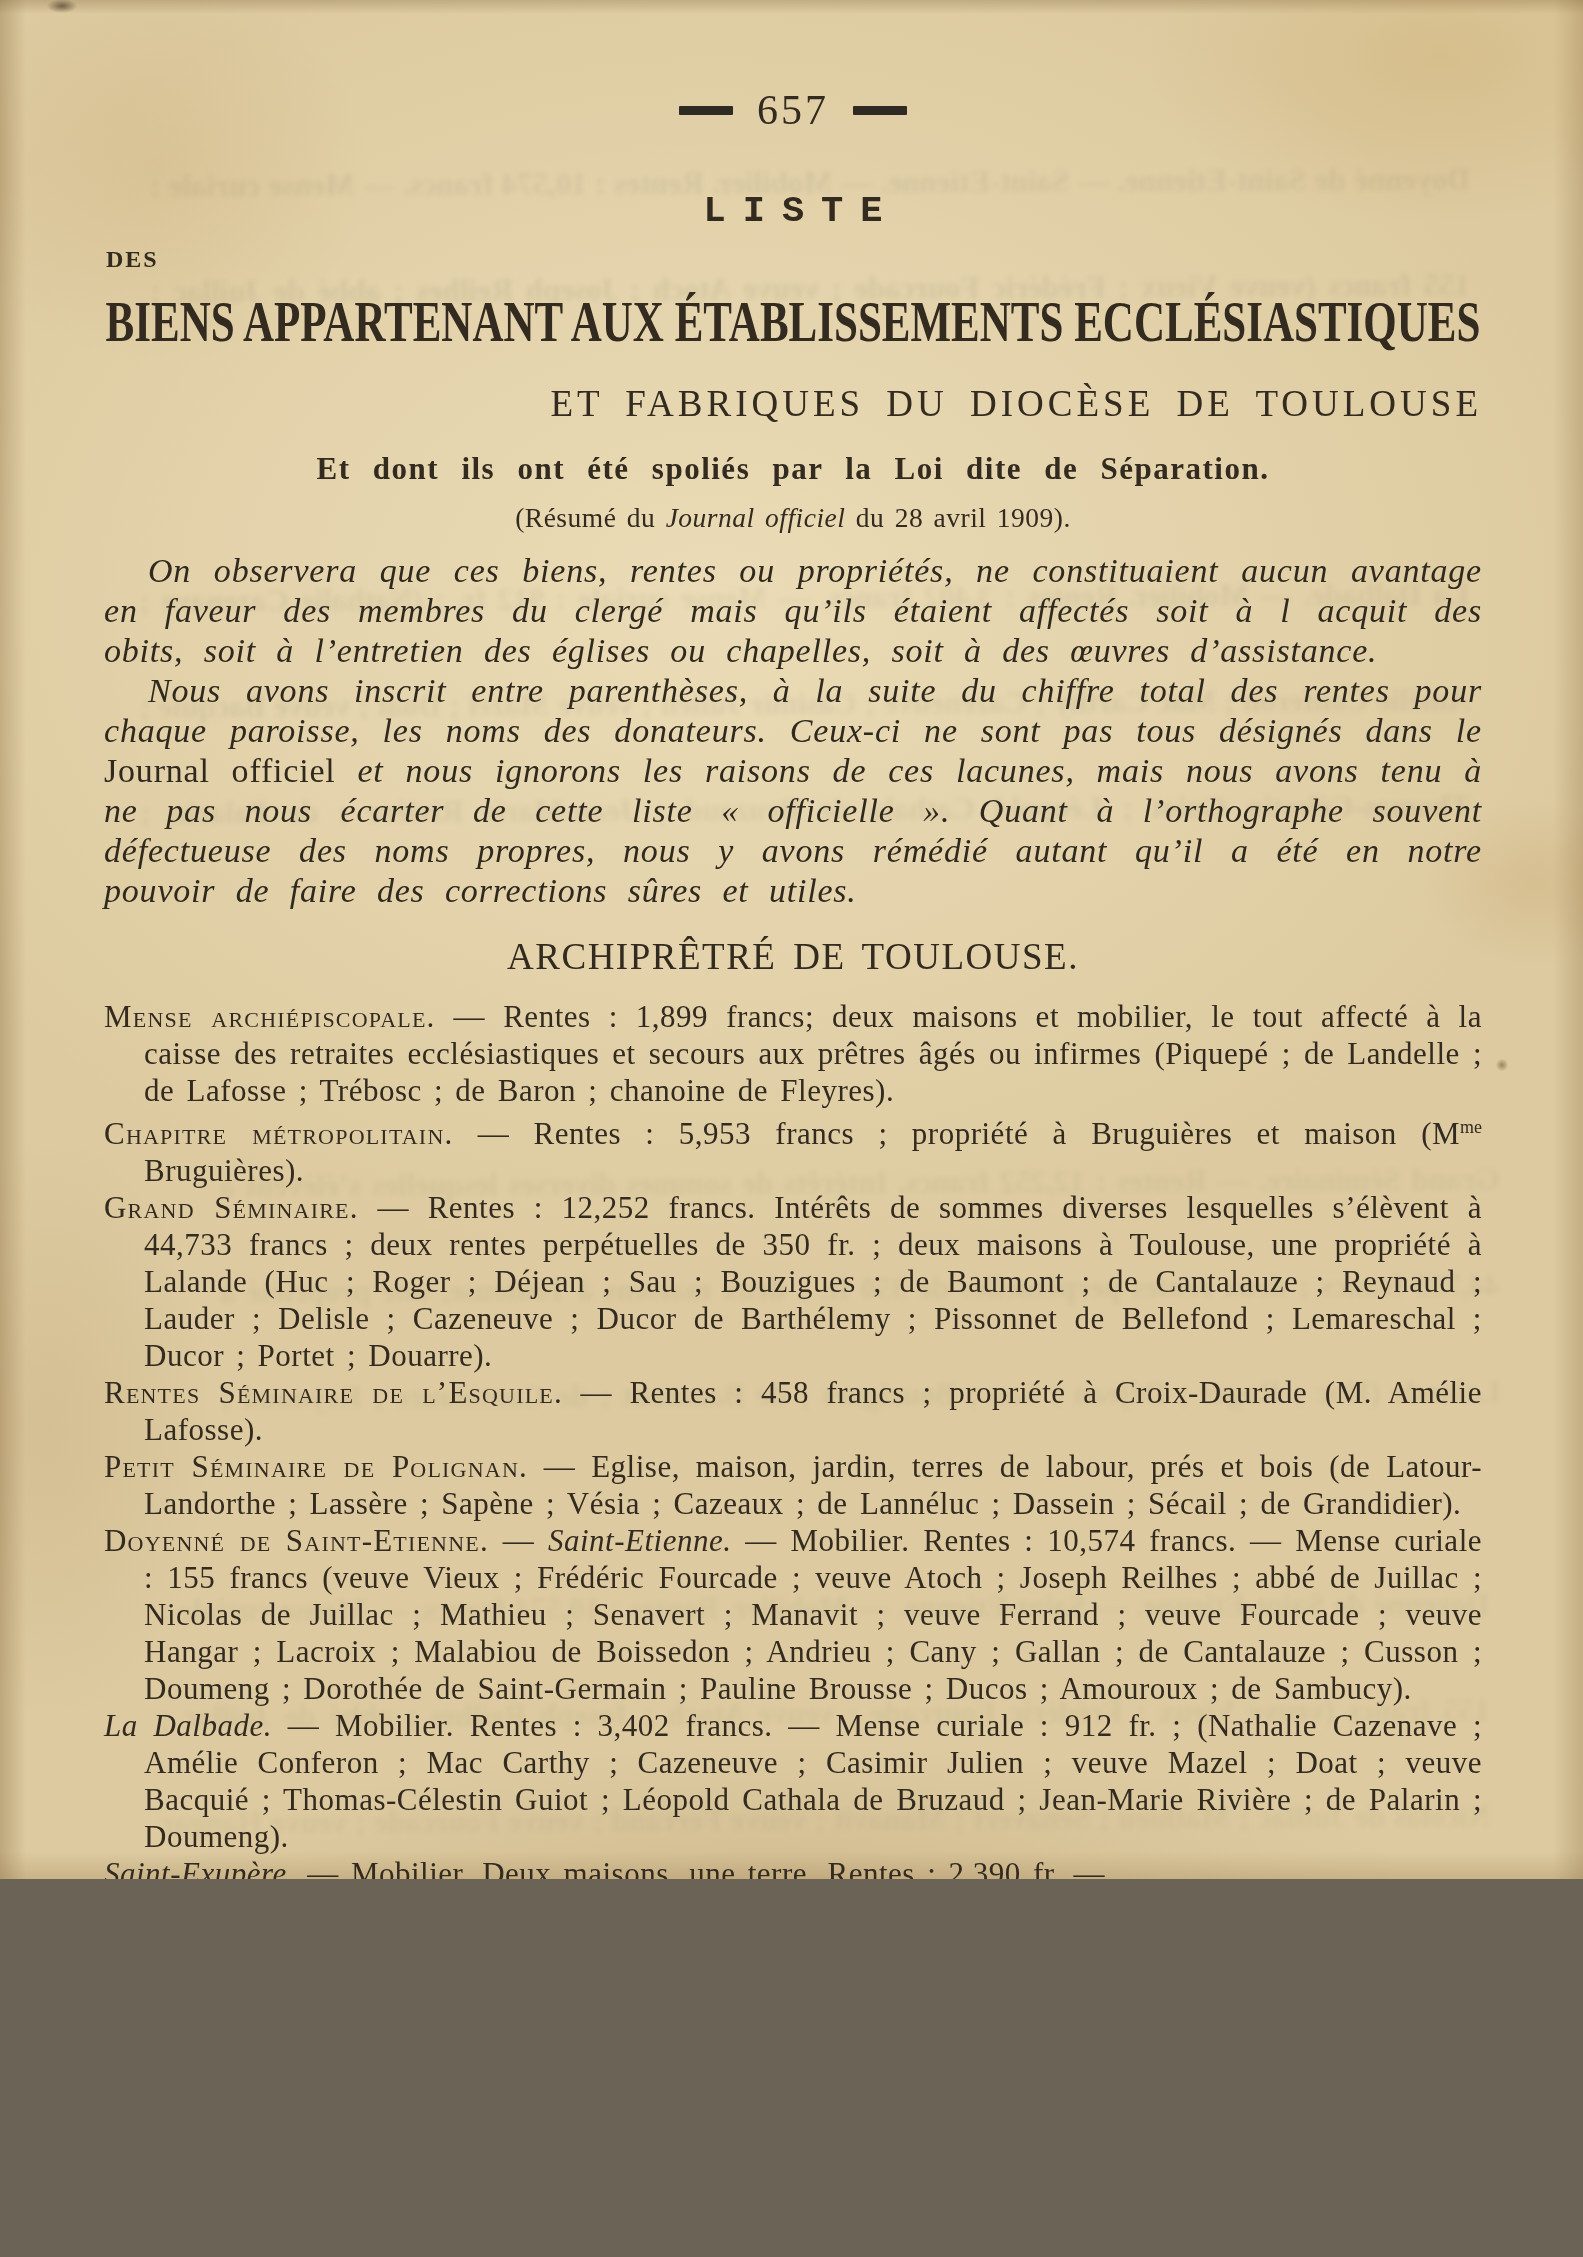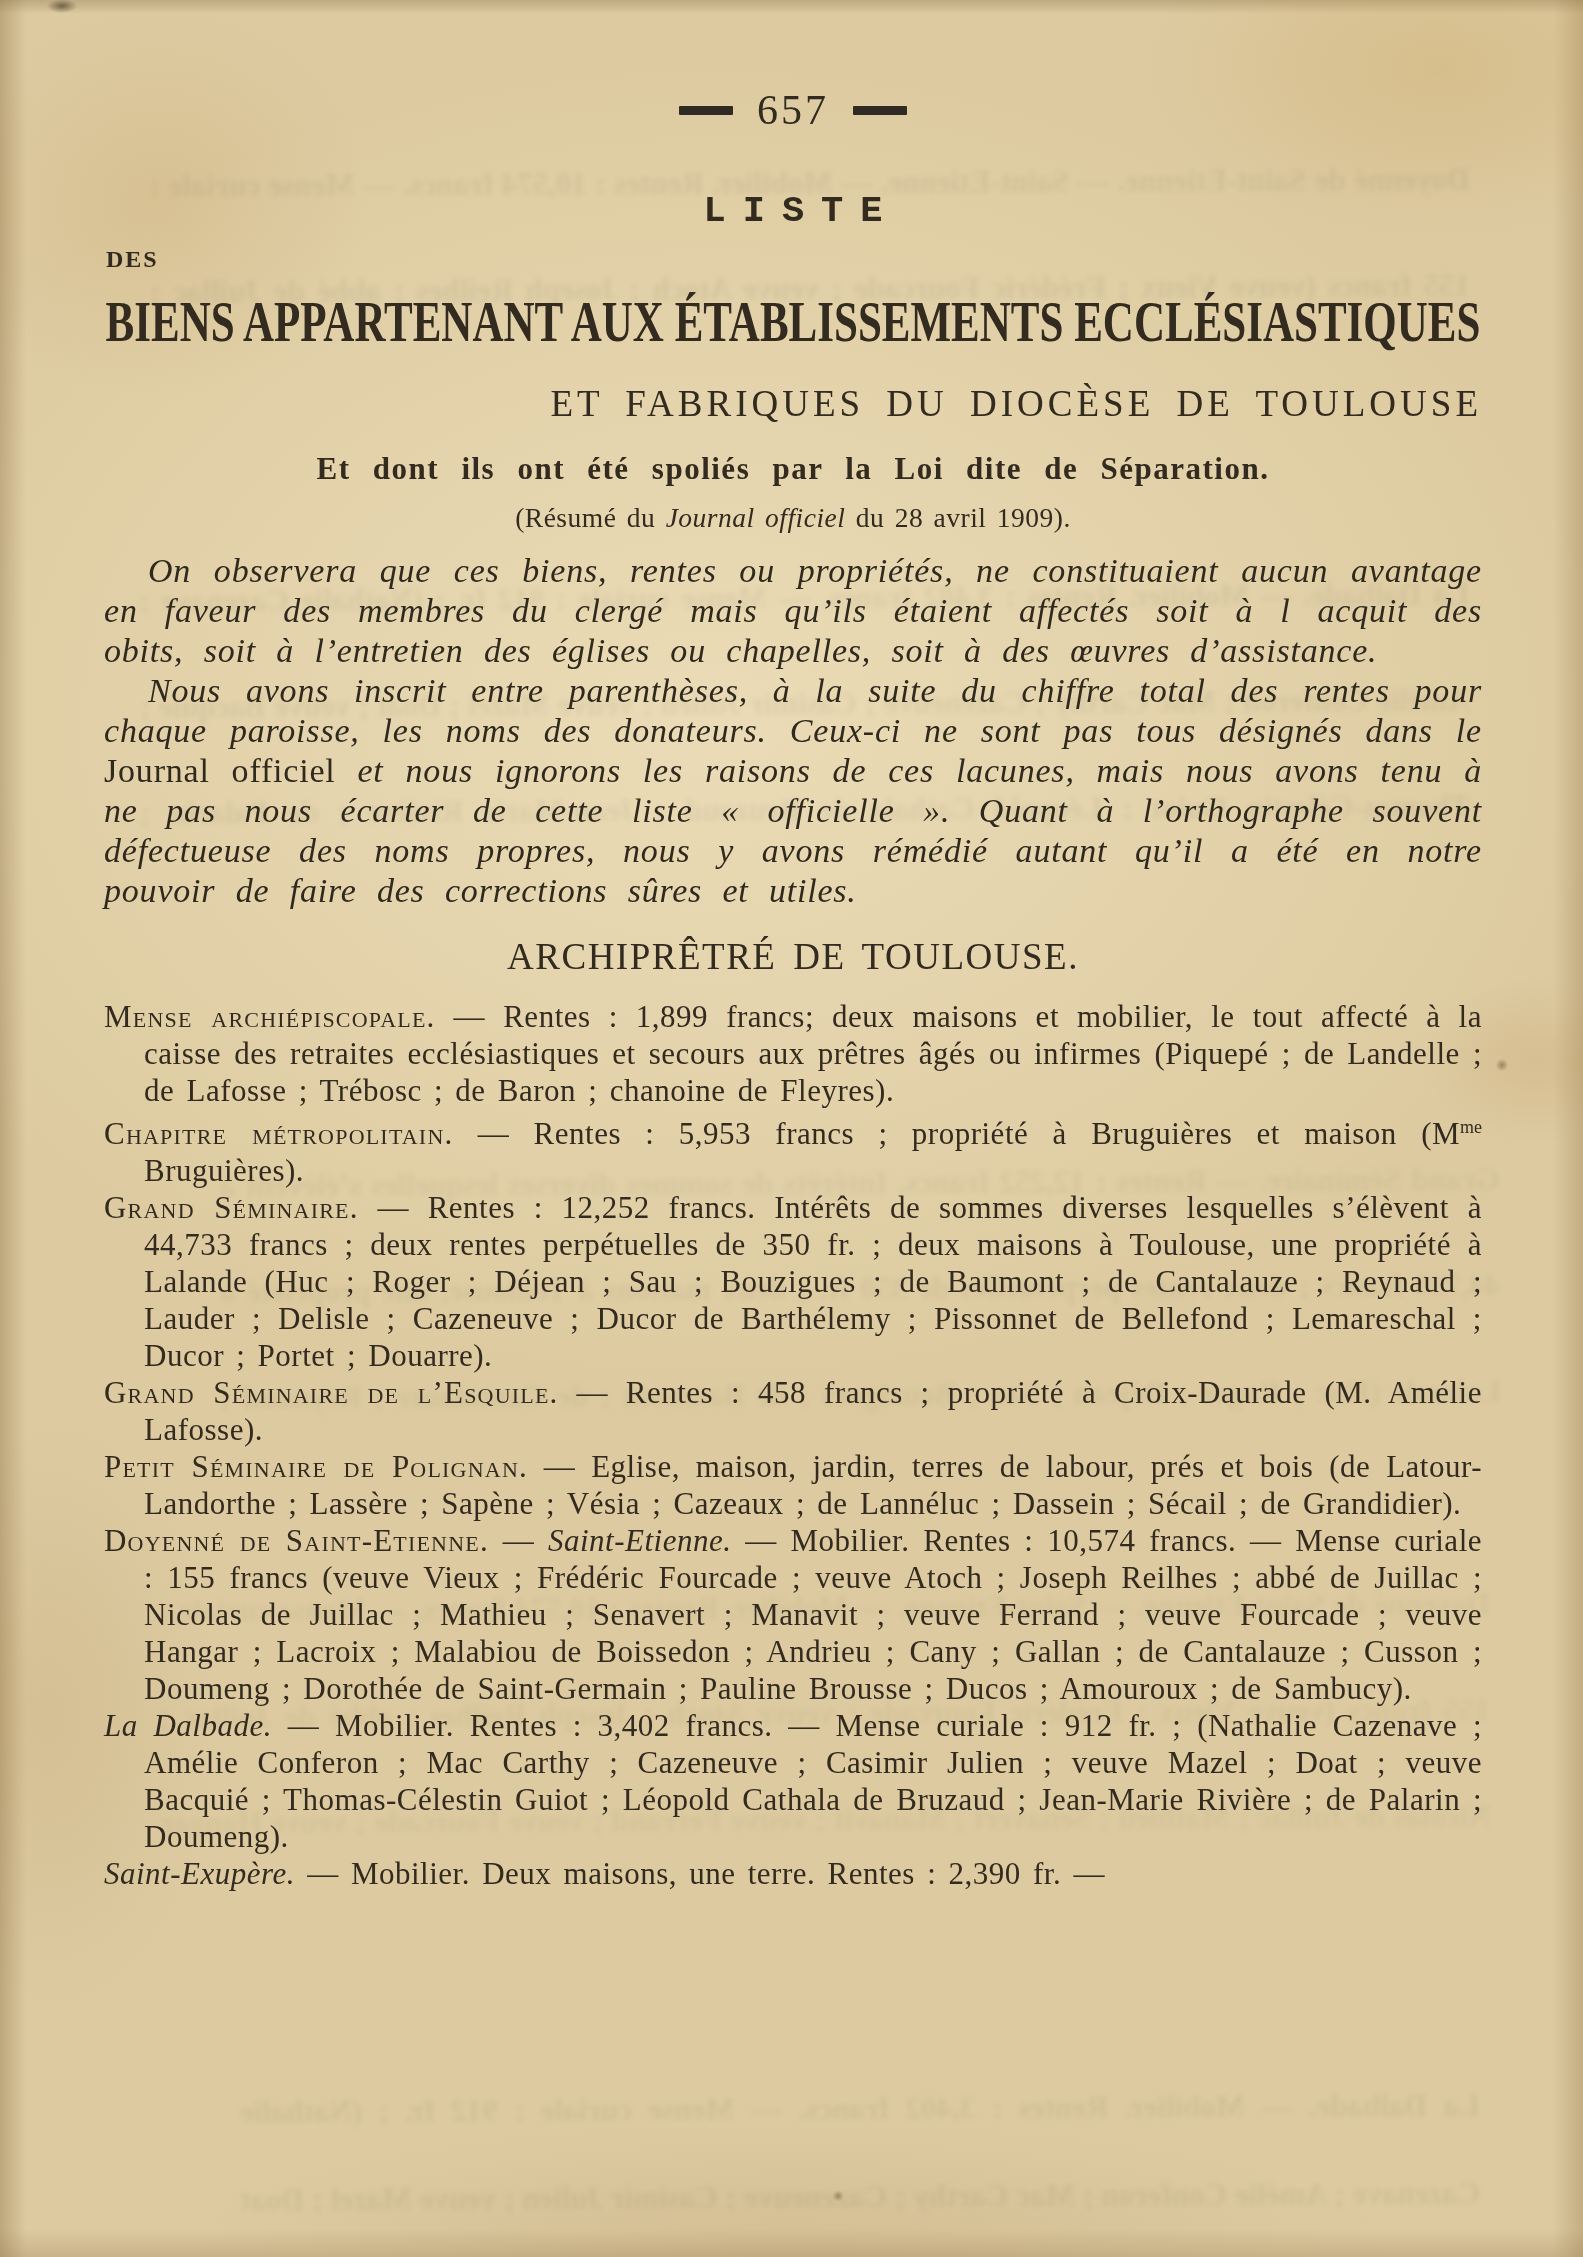--- a/index.html
+++ b/index.html
@@ -3,21 +3,21 @@
 <meta charset="utf-8">
 <style>
   html, body {
     margin: 0;
     padding: 0;
     background: #6b6355;
   }
   .page {
     position: relative;
     width: 1583px;
-    height: 2257px;
+    height: 1879px;
     margin: 0 auto;
     overflow: hidden;
     font-family: "Liberation Serif", "DejaVu Serif", serif;
     color: #332b1f;
     background-color: #ddcaa0;
     background-image:
       radial-gradient(22px 10px at 62px 6px,  rgba(40,30,15,.55), transparent 70%),
       radial-gradient(420px 240px at 91% 3%,  rgba(186,140,60,.20), transparent 70%),
       radial-gradient(300px 280px at 10% 9%,  rgba(180,140,70,.14), transparent 70%),
       radial-gradient(160px 120px at 97% 47%, rgba(170,120,50,.14), transparent 70%),
@@ -203,21 +203,21 @@
       <p><span class="seg-it">On observera que ces biens, rentes ou propriétés, ne constituaient aucun avantage en faveur des membres du clergé mais qu’ils étaient affectés soit à l acquit des obits, soit à l’entretien des églises ou chapelles, soit à des œuvres d’assistance.</span></p>
       <p><span class="seg-it">Nous avons inscrit entre parenthèses, à la suite du chiffre total des rentes pour chaque paroisse, les noms des donateurs. Ceux-ci ne sont pas tous désignés dans le </span><span class="seg-rm">Journal officiel</span><span class="seg-it"> et nous ignorons les raisons de ces lacunes, mais nous avons tenu à ne pas nous écarter de cette liste « officielle ». Quant à l’orthographe souvent défectueuse des noms propres, nous y avons rémédié autant qu’il a été en notre pouvoir de faire des corrections sûres et utiles.</span></p>
     </div>
 
     <h3 class="section-heading">ARCHIPRÊTRÉ DE TOULOUSE.</h3>
 
     <div class="entries">
         <p class="entry"><span class="seg-sc">Mense archiépiscopale.</span><span class="seg-rm"> — Rentes : 1,899 francs; deux maisons et mobilier, le tout affecté à la caisse des retraites ecclésiastiques et secours aux prêtres âgés ou infirmes (Piquepé ; de Landelle ; de Lafosse ; Trébosc ; de Baron ; chanoine de Fleyres).</span></p>
         <p class="entry"><span class="seg-sc">Chapitre métropolitain.</span><span class="seg-rm"> — Rentes : 5,953 francs ; propriété à Bruguières et maison (M</span><span class="seg-sup">me</span><span class="seg-rm"> Bruguières).</span></p>
         <p class="entry"><span class="seg-sc">Grand Séminaire.</span><span class="seg-rm"> — Rentes : 12,252 francs. Intérêts de sommes diverses lesquelles s’élèvent à 44,733 francs ; deux rentes perpétuelles de 350 fr. ; deux maisons à Toulouse, une propriété à Lalande (Huc ; Roger ; Déjean ; Sau ; Bouzigues ; de Baumont ; de Cantalauze ; Reynaud ; Lauder ; Delisle ; Cazeneuve ; Ducor de Barthélemy ; Pissonnet de Bellefond ; Lemareschal ; Ducor ; Portet ; Douarre).</span></p>
-        <p class="entry"><span class="seg-sc">Grand Séminaire de l’Esquile.</span><span class="seg-rm"> — Rentes : 458 francs ; propriété à Croix-Daurade (M. Amélie Lafosse).</span></p>
+        <p class="entry"><span class="seg-sc">Rentes Séminaire de l’Esquile.</span><span class="seg-rm"> — Rentes : 458 francs ; propriété à Croix-Daurade (M. Amélie Lafosse).</span></p>
         <p class="entry"><span class="seg-sc">Petit Séminaire de Polignan.</span><span class="seg-rm"> — Eglise, maison, jardin, terres de labour, prés et bois (de Latour-Landorthe ; Lassère ; Sapène ; Vésia ; Cazeaux ; de Lannéluc ; Dassein ; Sécail ; de Grandidier).</span></p>
         <p class="entry"><span class="seg-sc">Doyenné de Saint-Etienne.</span><span class="seg-rm"> — </span><span class="seg-it">Saint-Etienne.</span><span class="seg-rm"> — Mobilier. Rentes : 10,574 francs. — Mense curiale : 155 francs (veuve Vieux ; Frédéric Fourcade ; veuve Atoch ; Joseph Reilhes ; abbé de Juillac ; Nicolas de Juillac ; Mathieu ; Senavert ; Manavit ; veuve Ferrand ; veuve Fourcade ; veuve Hangar ; Lacroix ; Malabiou de Boissedon ; Andrieu ; Cany ; Gallan ; de Cantalauze ; Cusson ; Doumeng ; Dorothée de Saint-Germain ; Pauline Brousse ; Ducos ; Amouroux ; de Sambucy).</span></p>
         <p class="entry"><span class="seg-it">La Dalbade.</span><span class="seg-rm"> — Mobilier. Rentes : 3,402 francs. — Mense curiale : 912 fr. ; (Nathalie Cazenave ; Amélie Conferon ; Mac Carthy ; Cazeneuve ; Casimir Julien ; veuve Mazel ; Doat ; veuve Bacquié ; Thomas-Célestin Guiot ; Léopold Cathala de Bruzaud ; Jean-Marie Rivière ; de Palarin ; Doumeng).</span></p>
         <p class="entry"><span class="seg-it">Saint-Exupère.</span><span class="seg-rm"> — Mobilier. Deux maisons, une terre. Rentes : 2,390 fr. —</span></p>
       </div>
 
   </div>
 </div>
 
 </body></html>

